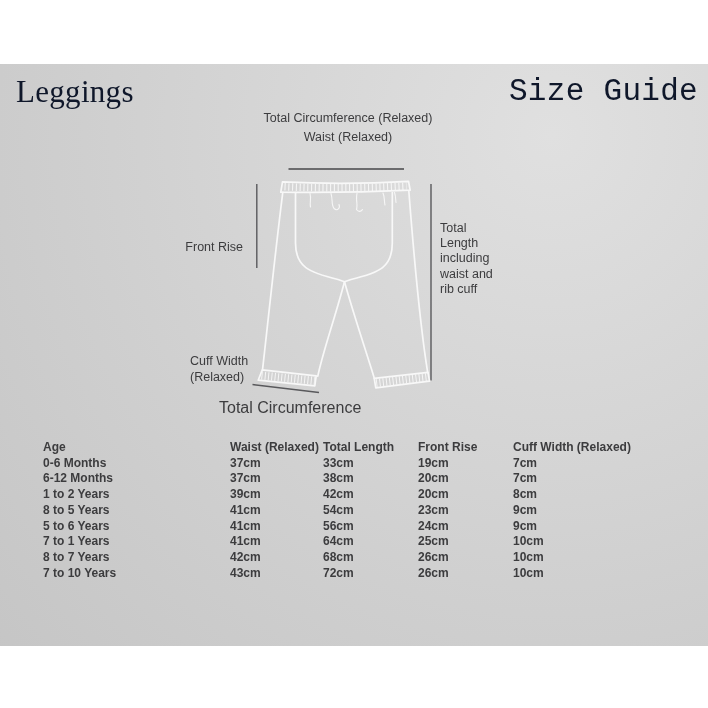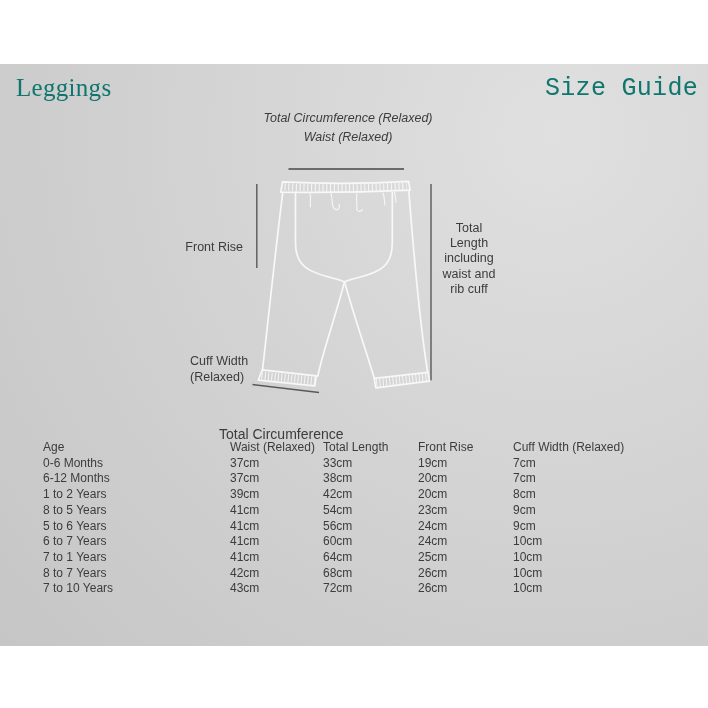--- a/index.html
+++ b/index.html
@@ -14,37 +14,37 @@
   .canvas{
     position:relative;width:708px;height:708px;background:#ffffff;overflow:hidden;
     font-family:"Liberation Sans","DejaVu Sans",sans-serif;color:var(--ink);
   }
   .panel{
     position:absolute;left:0;top:64px;width:708px;height:582px;
     background:radial-gradient(120% 150% at 78% 12%,var(--panel-light) 0%,var(--panel-mid) 55%,var(--panel-dark) 100%);
   }
   .title{
     position:absolute;top:74px;font-family:"Liberation Serif","DejaVu Serif",serif;
-    font-size:25px;color:#0f766e;letter-spacing:.3px;white-space:nowrap;
+    font-size:31px;color:#0f172a;letter-spacing:.3px;white-space:nowrap;
   }
   .title.left{left:16px;}
   .title.right{right:10px;font-family:Liberation Mono, monospace;}
   .lbl{position:absolute;font-size:12.5px;line-height:15.5px;color:var(--ink);}
-  .top-label{left:241px;top:109px;width:214px;text-align:center;line-height:19px;font-style:italic;}
+  .top-label{left:241px;top:109px;width:214px;text-align:center;line-height:19px;}
   .front-rise{left:150px;top:240px;width:93px;text-align:right;white-space:nowrap;}
-  .total-length{left:440px;top:221px;width:58px;line-height:15.2px;text-align:center;}
+  .total-length{left:440px;top:221px;width:58px;line-height:15.2px;}
   .cuff-width{left:190px;top:353px;width:66px;line-height:16px;}
   svg.sketch{position:absolute;left:0;top:0;width:708px;height:708px;pointer-events:none;}
-  .group-header{position:absolute;left:219px;top:426px;font-size:14px;white-space:nowrap;}
+  .group-header{position:absolute;left:219px;top:399px;font-size:16px;white-space:nowrap;}
   table.size{
     position:absolute;left:43px;top:440px;border-collapse:collapse;table-layout:fixed;
     font-size:12px;color:var(--ink);
   }
   table.size td,table.size th{
-    padding:0;margin:0;height:15.7px;line-height:15.7px;font-weight:normal;
+    padding:0;margin:0;height:15.7px;line-height:15.7px;font-weight:bold;
     text-align:left;vertical-align:middle;white-space:nowrap;overflow:visible;
   }
   col.c0{width:187px}col.c1{width:93px}col.c2{width:95px}col.c3{width:95px}col.c4{width:150px}
 </style>
 </head>
 <body>
 
 <div class="canvas">
 
   <div class="panel"></div>
@@ -145,27 +145,20 @@
           <td>9cm</td>
         </tr>
         <tr>
           <td>5 to 6 Years</td>
           <td>41cm</td>
           <td>56cm</td>
           <td>24cm</td>
           <td>9cm</td>
         </tr>
         <tr>
-          <td>6 to 7 Years</td>
-          <td>41cm</td>
-          <td>60cm</td>
-          <td>24cm</td>
-          <td>10cm</td>
-        </tr>
-        <tr>
           <td>7 to 1 Years</td>
           <td>41cm</td>
           <td>64cm</td>
           <td>25cm</td>
           <td>10cm</td>
         </tr>
         <tr>
           <td>8 to 7 Years</td>
           <td>42cm</td>
           <td>68cm</td>

